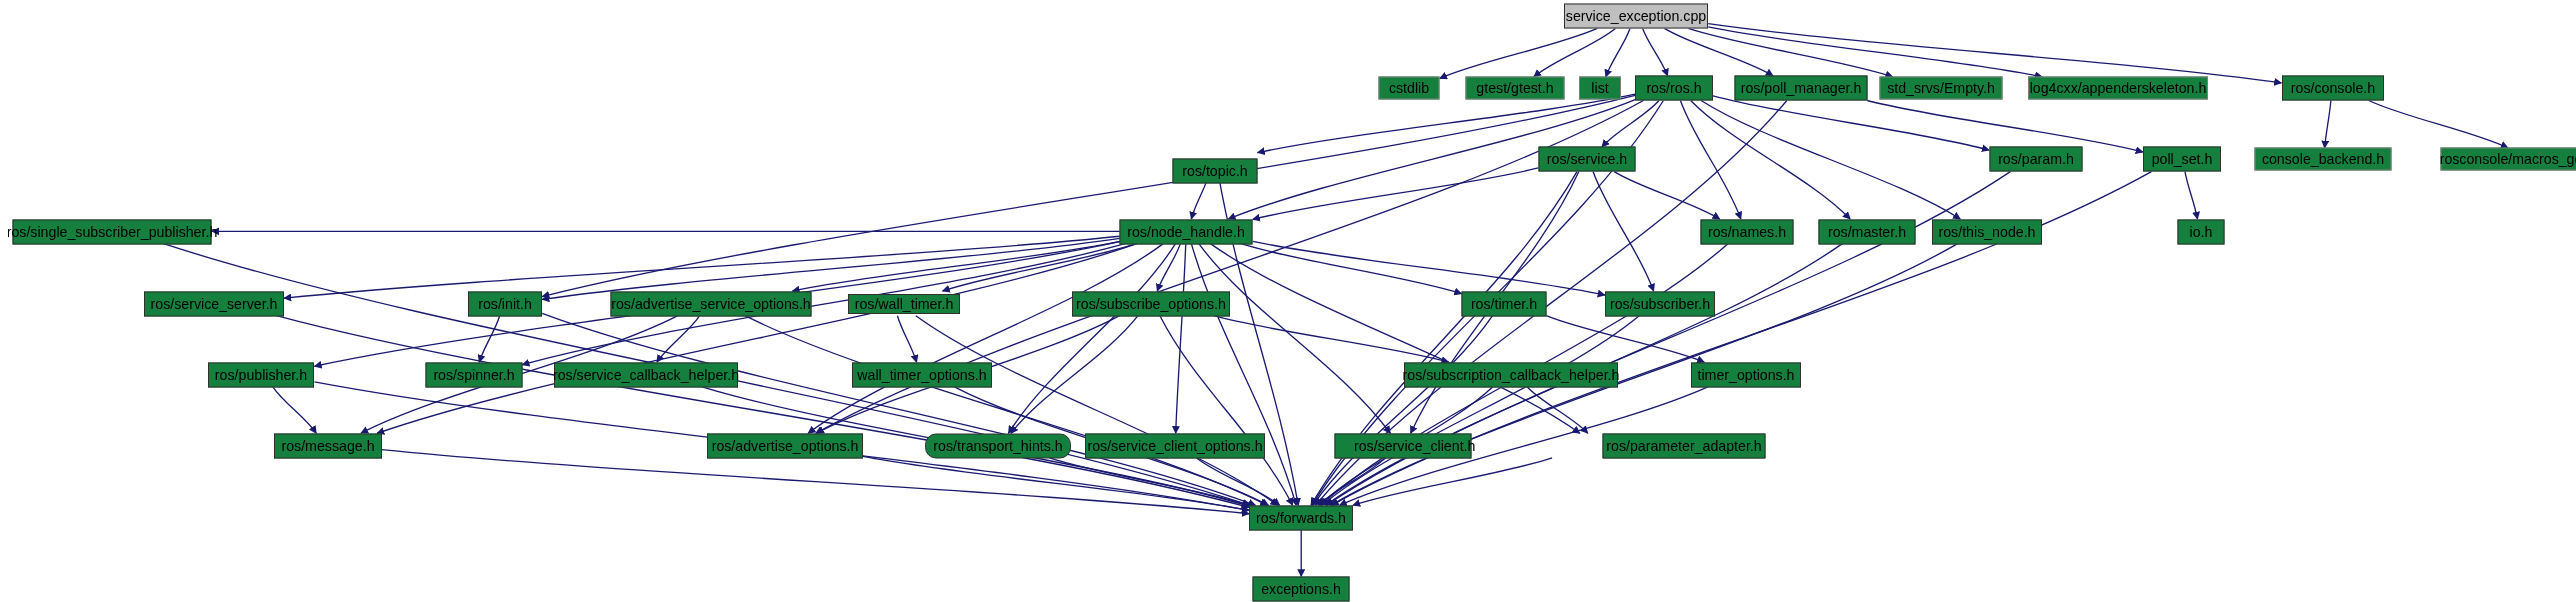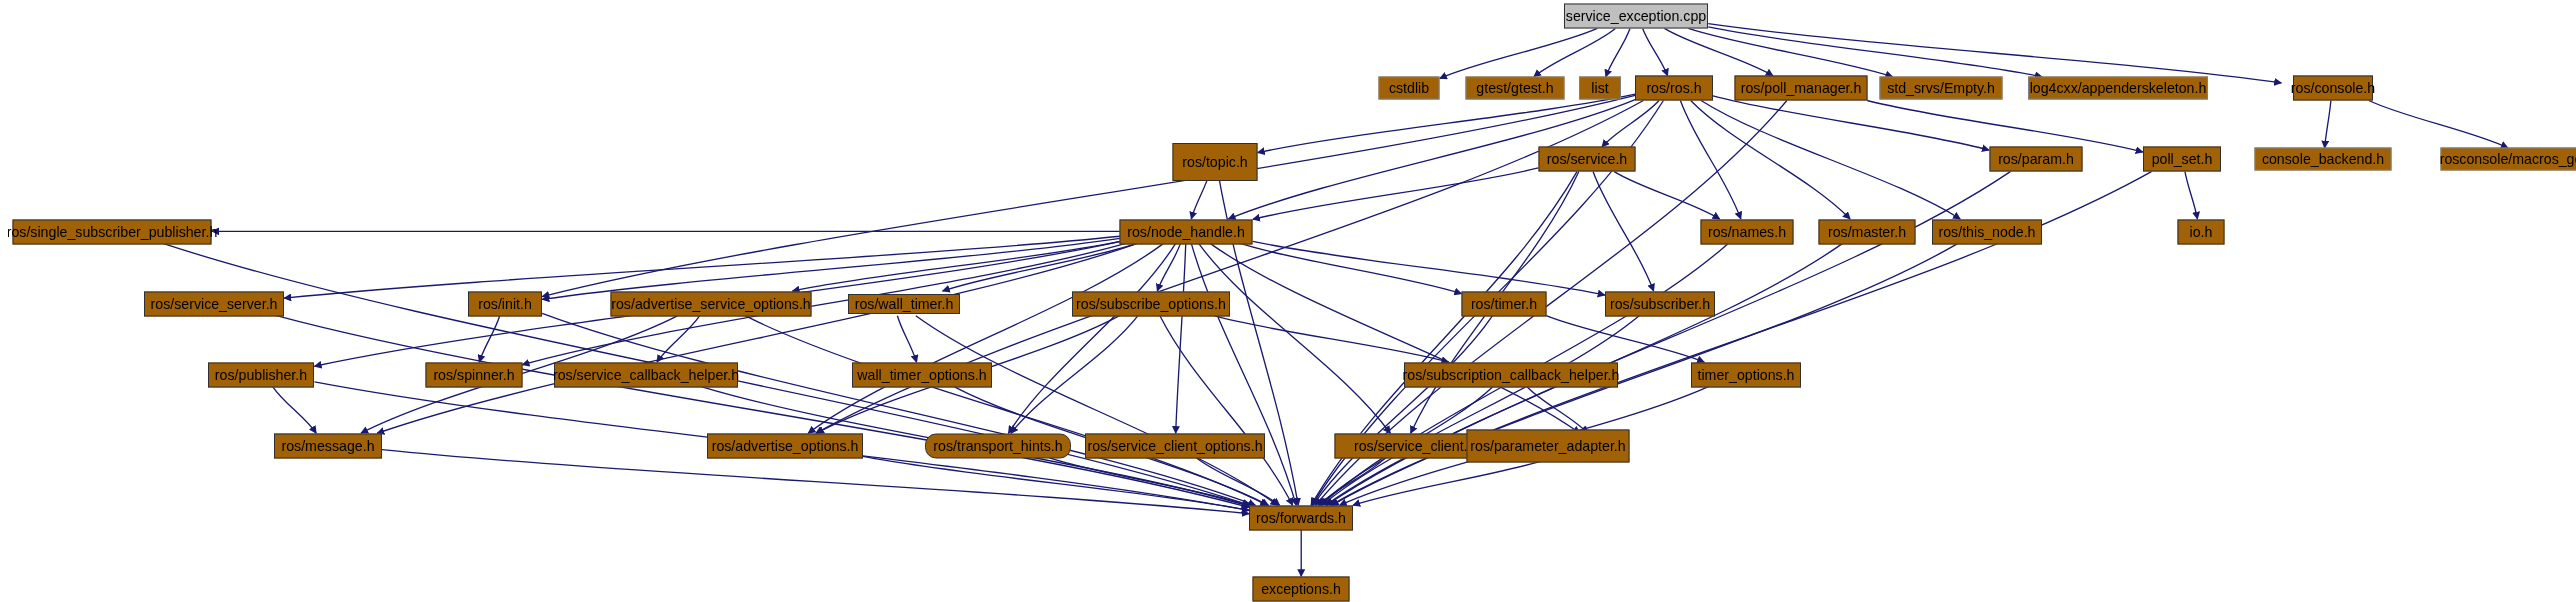--- a/index.html
+++ b/index.html
@@ -1,19 +1,19 @@
 <!DOCTYPE html>
 <html style="font-size:15px"><head>
 <meta charset="utf-8">
 <style>
   html,body{margin:0;padding:0;background:#ffffff;}
   body{font-family:"Liberation Sans","DejaVu Sans",sans-serif;}
   #graph{position:relative;width:2576px;height:602px;overflow:hidden;background:#ffffff;margin-left:8px;}
   #edges{position:absolute;left:0;top:0;width:2576px;height:602px;}
-  .node{position:absolute;box-sizing:border-box;background:#a16207;border:0.9px solid #808080;
+  .node{position:absolute;box-sizing:border-box;background:#15803d;border:0.9px solid #808080;
         display:flex;align-items:center;justify-content:center;
         font-size:14.2px;color:#000000;white-space:nowrap;line-height:1;
         transform:translate(-50%,-50%);padding:0 7.6px;height:25px;}
   .node.thick{border:1.9px solid #303030;}
   .node.root{background:#bfbfbf;border:1.9px solid #303030;}
   .node span{pointer-events:none;}
 </style>
 </head>
 <body>
 
@@ -127,24 +127,24 @@
       </div>
       <div class="node thick" style="left: 1793px; top: 88px; width: 133px; height: 25px;">
         <span>ros/poll_manager.h</span>
       </div>
       <div class="node" style="left: 1933px; top: 88px; width: 123px; height: 23px;">
         <span>std_srvs/Empty.h</span>
       </div>
       <div class="node" style="left: 2110px; top: 88px; width: 180px; height: 23px;">
         <span>log4cxx/appenderskeleton.h</span>
       </div>
-      <div class="node thick" style="left: 2325px; top: 88px; width: 80px; height: 25px;">
+      <div class="node thick" style="left: 2325px; top: 88px; width: 102px; height: 25px;">
         <span>ros/console.h</span>
       </div>
-      <div class="node thick" style="left: 1207px; top: 162px; width: 85px; height: 38px;">
+      <div class="node thick" style="left: 1207px; top: 171px; width: 85px; height: 25px;">
         <span>ros/topic.h</span>
       </div>
       <div class="node thick" style="left: 1579px; top: 159px; width: 97px; height: 25px; align-items: center;">
         <span>ros/service.h</span>
       </div>
       <div class="node thick" style="left: 2028px; top: 159px; width: 93px; height: 25px;">
         <span>ros/param.h</span>
       </div>
       <div class="node thick" style="left: 2174px; top: 159px; width: 78px; height: 25px;">
         <span>poll_set.h</span>
@@ -220,21 +220,21 @@
       </div>
       <div class="node thick" style="left: 990px; top: 446px; width: 146px; height: 25px; border-radius: 11px;">
         <span>ros/transport_hints.h</span>
       </div>
       <div class="node thick" style="left: 1167px; top: 446px; width: 180px; height: 25px;">
         <span>ros/service_client_options.h</span>
       </div>
       <div class="node thick" style="left: 1395px; top: 446px; width: 137px; height: 25px; padding-left: 31px;">
         <span>ros/service_client.h</span>
       </div>
-      <div class="node thick" style="left: 1540px; top: 446px; width: 163px; height: 33px; text-align: right;">
+      <div class="node thick" style="left: 1676px; top: 446px; width: 163px; height: 25px; text-align: right;">
         <span>ros/parameter_adapter.h</span>
       </div>
       <div class="node thick" style="left: 1293px; top: 518px; width: 104px; height: 25px;">
         <span>ros/forwards.h</span>
       </div>
       <div class="node thick" style="left: 1293px; top: 589px; width: 97px; height: 25px;">
         <span>exceptions.h</span>
       </div>
     </div>
 </div>

